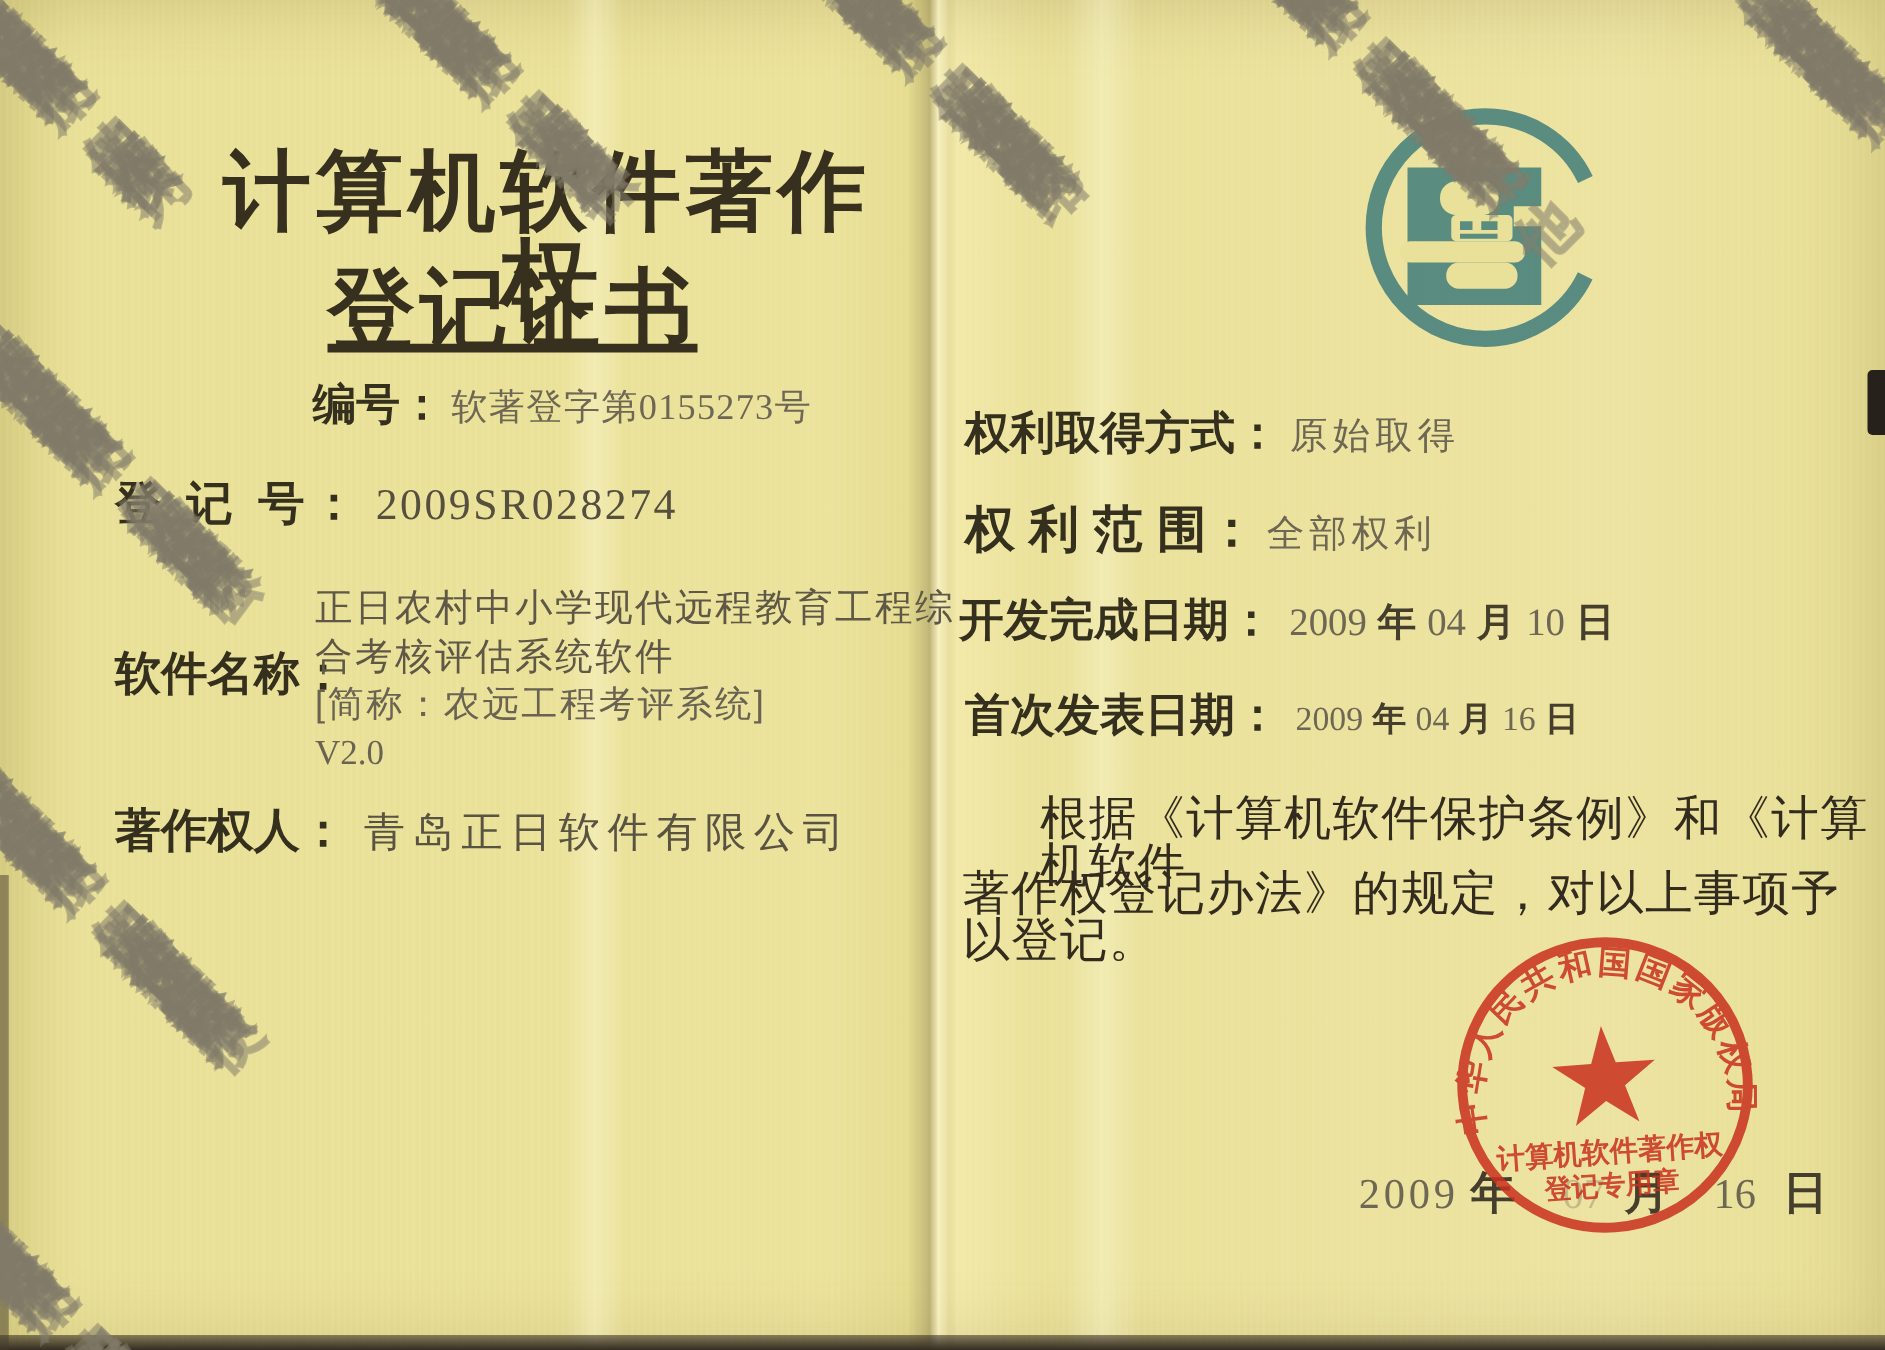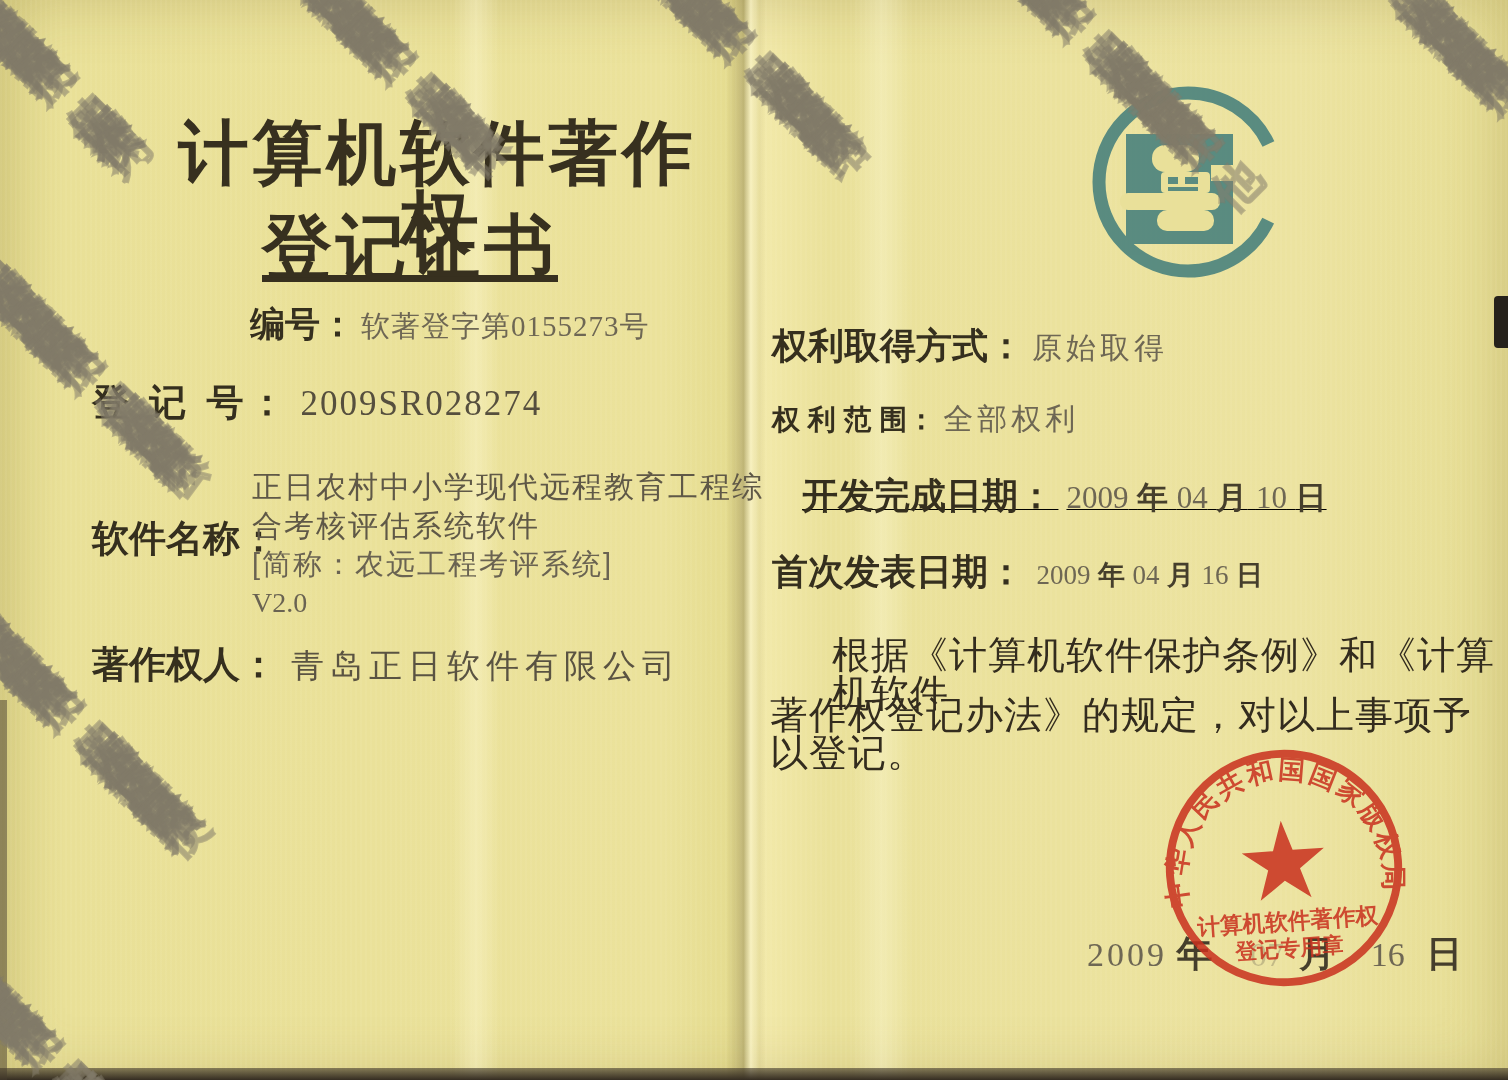--- a/index.html
+++ b/index.html
@@ -71,24 +71,24 @@
 
     <div class="abs row" style="left:92px;top:646px;">
       <span class="lab" style="font-size:37px;">著作权人：</span><span class="val" style="font-size:33px;margin-left:14px;letter-spacing:6px;color:#5a5342;">青岛正日软件有限公司</span>
     </div>
 
     <div class="abs row" style="left:772px;top:328px;">
       <span class="lab" style="font-size:36px;">权利取得方式：</span><span class="val" style="font-size:30px;margin-left:8px;letter-spacing:4px;">原始取得</span>
     </div>
 
     <div class="abs row" style="left:772px;top:404px;">
-      <span class="lab" style="font-size:28px;margin-top:30px;">权 利 范 围：</span><span class="val" style="font-size:30px;margin-left:8px;letter-spacing:4px;">全部权利</span>
+      <span class="lab" style="font-size:40px;margin-top:30px;">权 利 范 围：</span><span class="val" style="font-size:30px;margin-left:8px;letter-spacing:4px;">全部权利</span>
     </div>
 
-    <div class="abs row" style="left:802px;top:478px;text-decoration:underline;">
+    <div class="abs row" style="left:767px;top:478px;">
       <span class="lab" style="font-size:36px;">开发完成日期：</span>
       <span style="font-size:31px;margin-left:8px;">
         <span class="num">2009</span>
         <span class="unit">年</span>
         <span class="num">04</span>
         <span class="unit">月</span>
         <span class="num">10</span>
         <span class="unit">日</span>
       </span>
     </div>

